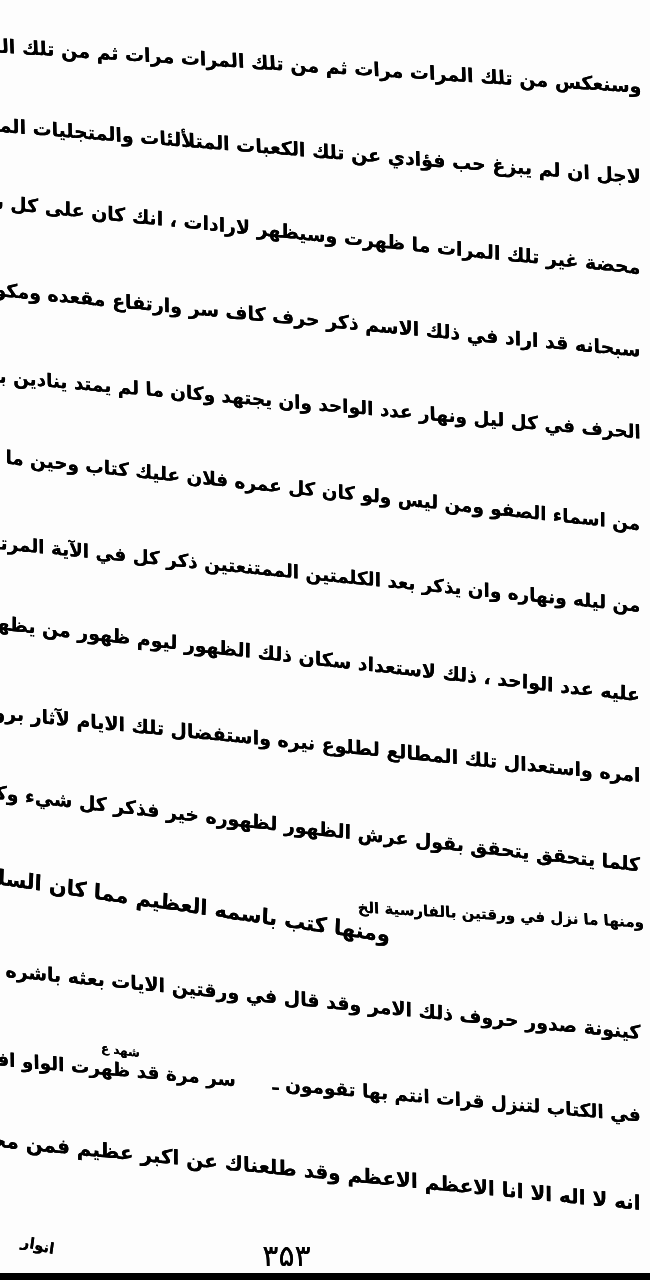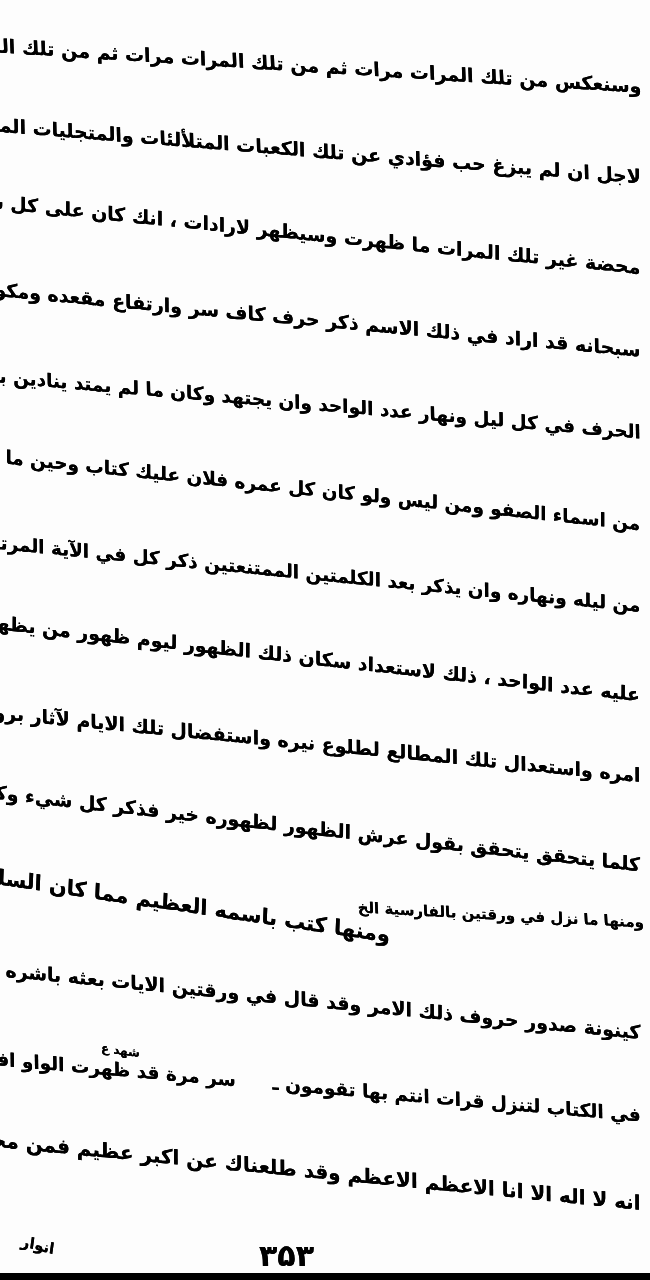--- a/index.html
+++ b/index.html
@@ -37,21 +37,21 @@
     text-align-last: right;
   }
   .footer-pagenum {
     position: absolute;
     left: 0;
     width: 573px;
     top: 1238px;
     text-align: center;
     direction: rtl;
     color: #000;
-    font-weight: 700;
+    font-weight: 400;
     font-size: 30px;
     letter-spacing: 2px;
     text-shadow: 0 0 0.6px #000;
   }
   .footer-catchword {
     position: absolute;
     left: 20px;
     top: 1232px;
     direction: rtl;
     color: #000;

